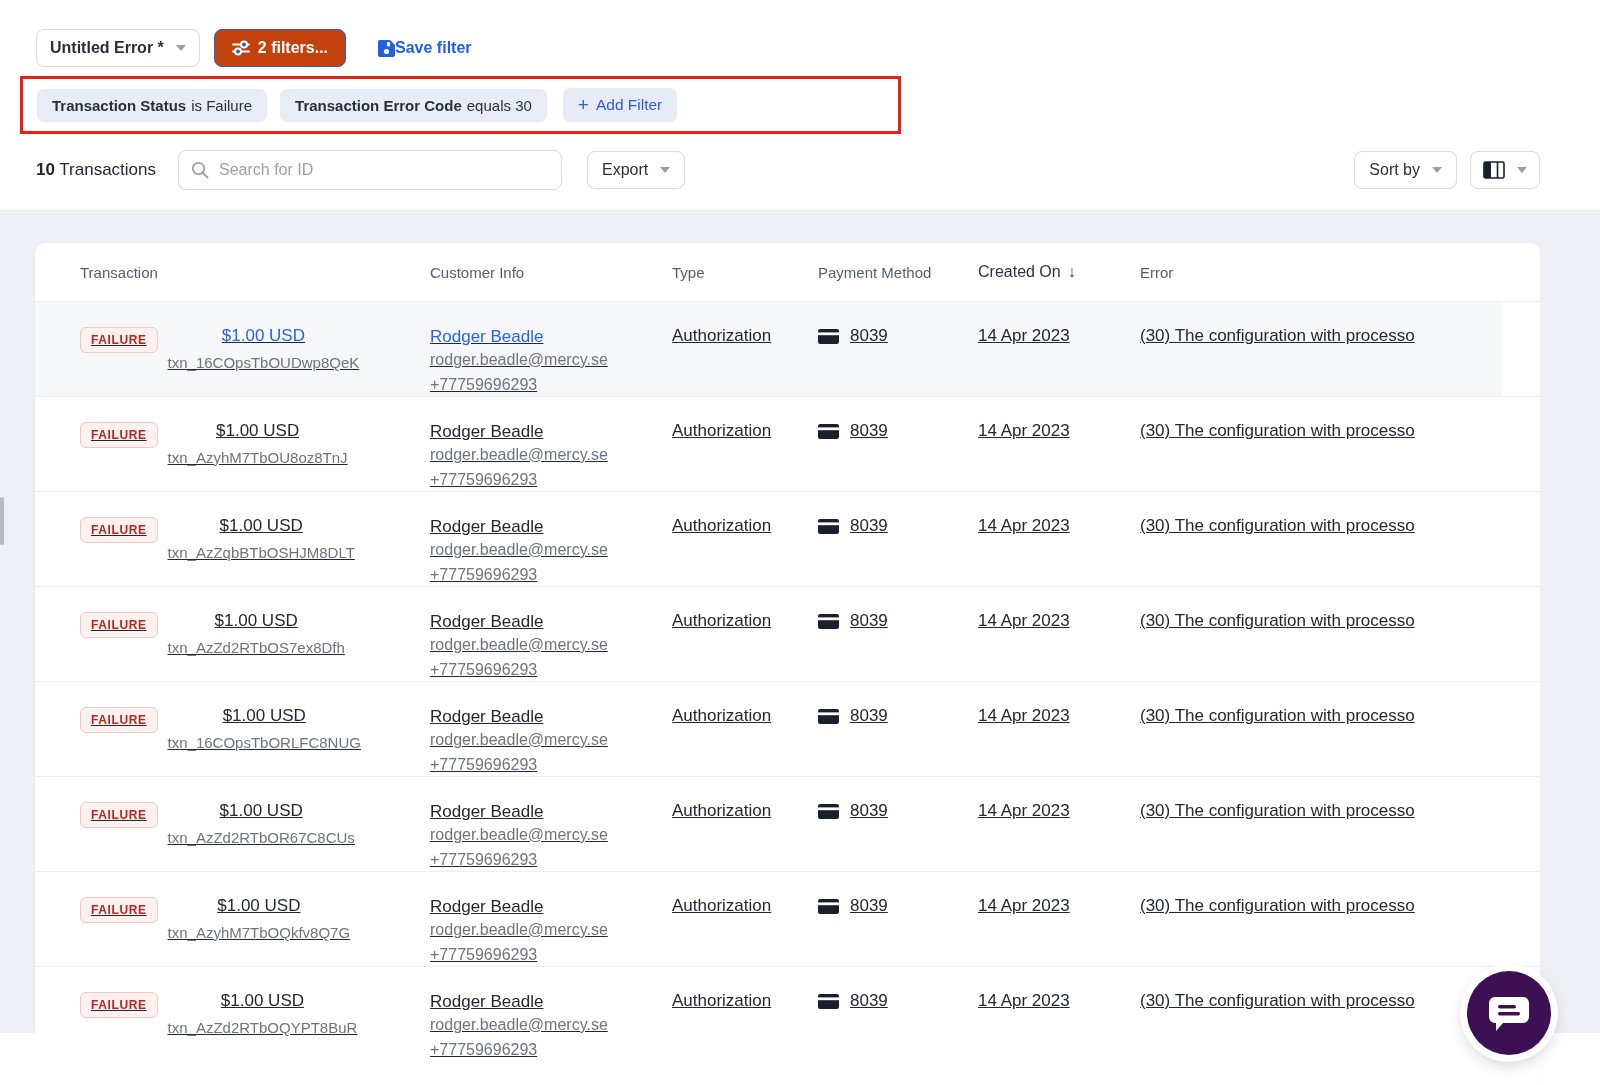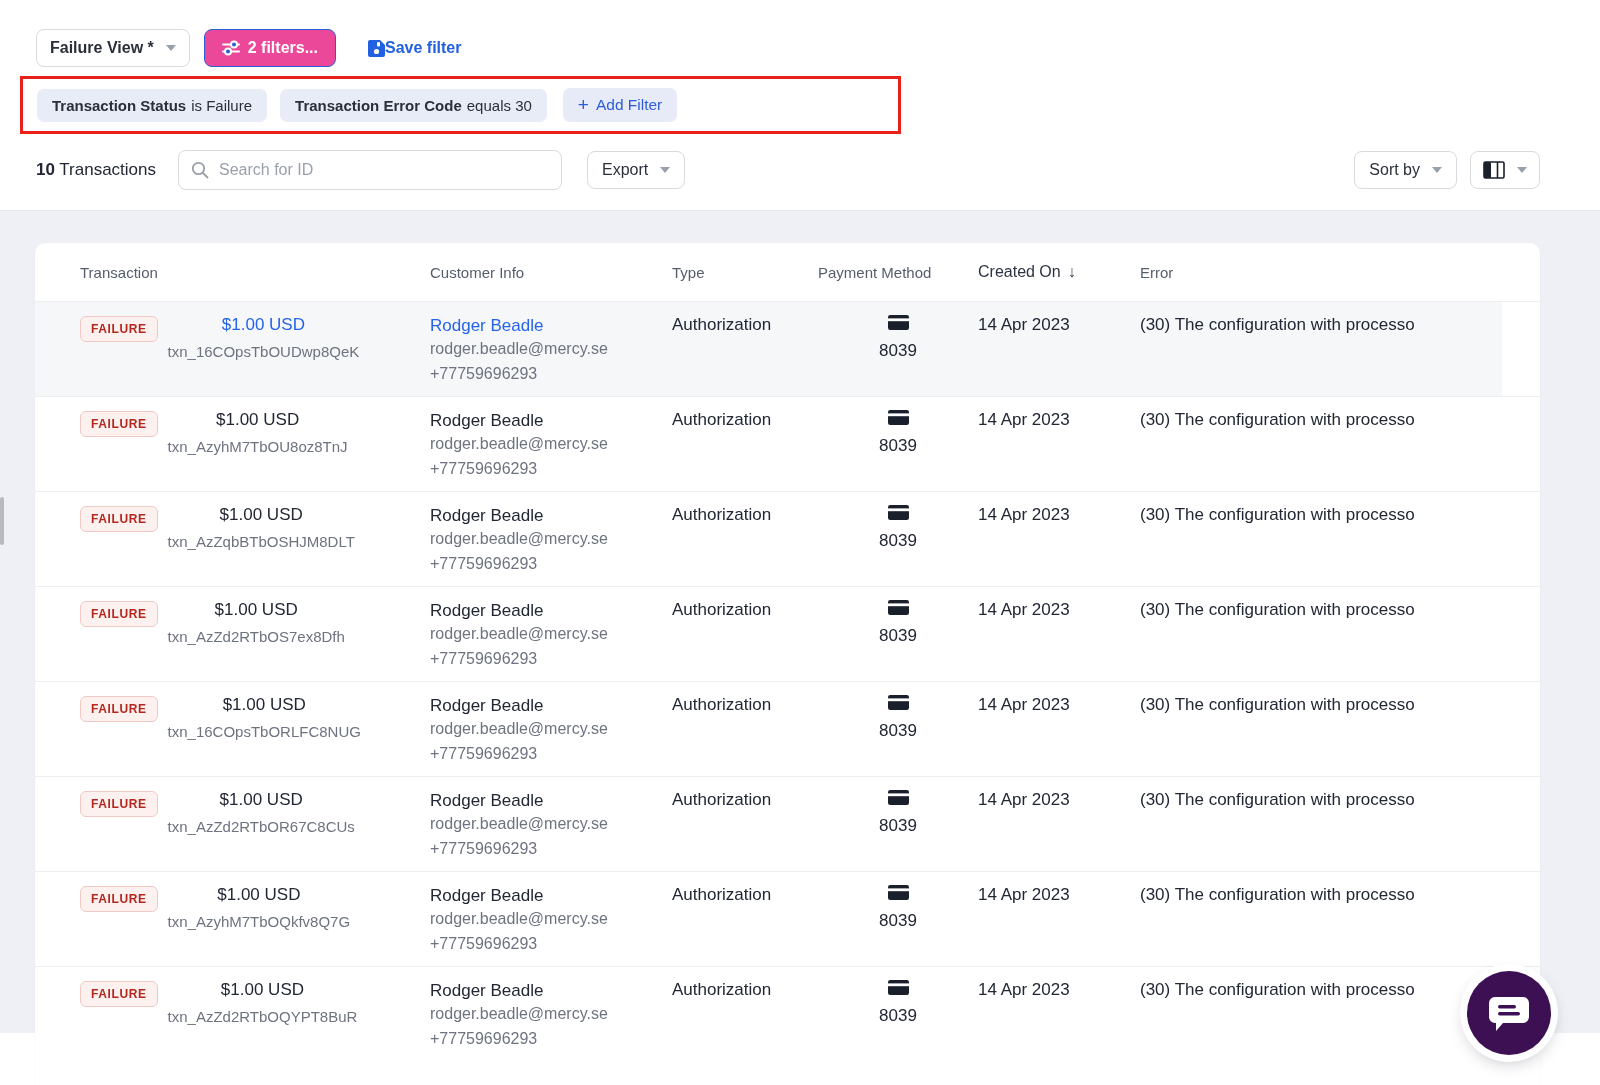--- a/index.html
+++ b/index.html
@@ -11,21 +11,21 @@
   }
   
   .topbar { background:#fff; border-bottom:1px solid #e6e7eb; padding:28px 60px 20px 0; }
   .toolbar-row { display:flex; align-items:center; gap:14px; margin-left:36px; height:40px; }
   .btn { display:inline-flex; align-items:center; gap:8px; border:1px solid #d8dade;
          background:#fff; border-radius:8px; font-family:inherit; font-size:16px;
          color:#2a2f3a; padding:9px 14px; cursor:pointer; }
   .view-btn { font-weight:600; padding:9px 13px; }
   .caret { width:0; height:0; border-left:5px solid transparent; border-right:5px solid transparent;
            border-top:6px solid #9aa0ab; margin-left:4px; }
-  .filters-btn { background:#ec4899; border:1px solid #2e5cd6; color:#fff; font-weight:600; padding:9px 17px; }
+  .filters-btn { background:#c2410c; border:1px solid #2e5cd6; color:#fff; font-weight:600; padding:9px 17px; }
   .link-btn { border:none; background:transparent; color:#2160e0; font-weight:600; font-size:16px;
               display:inline-flex; align-items:center; gap:0; cursor:pointer; margin-left:18px; }
   
   .filter-box { margin:8px 0 0 20px; width:881px; height:58px; border:3px solid #e8221a;
                 display:flex; align-items:center; gap:13px; padding-left:14px; }
   .chip { background:#e8ecf7; border-radius:7px; padding:8px 15px; font-size:15px; color:#2a2f3a;
           display:inline-flex; gap:5px; white-space:nowrap; cursor:pointer; }
   .chip b { font-weight:700; }
   .add-filter { background:#e7ebf8; border:none; border-radius:7px; padding:8px 15px;
                 color:#2e5cd6; font-family:inherit; font-size:15.5px; font-weight:500;
@@ -46,49 +46,49 @@
   .cols-btn { margin-left:13px; padding:9px 12px; }
   
   .main { background:#eef0f5; height:822px; padding:32px 60px 0 35px; position:relative; }
   .card { background:#fff; border-radius:10px 10px 0 0; width:1505px; min-height:843px;
           box-shadow:0 1px 2px rgba(20,24,40,.05); overflow:hidden; }
   .grid { display:grid; grid-template-columns:350px 242px 146px 160px 162px 1fr; padding-left:45px; }
   .thead { height:58px; align-items:center; }
   .th { font-size:15px; color:#565d6d; }
   .th-created { color:#2d3342; font-size:16px; display:flex; gap:7px; align-items:center; cursor:pointer; }
   .sort-arrow { font-size:16px; color:#3c4354; }
-  .tbody .trow { border-top:1px solid #eceef2; height:95px; padding-top:13px; align-items:start; cursor:pointer; }
+  .tbody .trow { border-top:1px solid #eceef2; height:95px; padding-top:24px; align-items:start; cursor:pointer;text-decoration:underline; }
   .trow.highlight { background:linear-gradient(90deg,#f6f7f9 0,#f6f7f9 1467px,#ffffff 1467px); }
   .cell { font-size:17px; color:#222734; }
   .cell-txn { display:flex; gap:10px; align-items:flex-start; }
   .badge { display:inline-block; font-size:12px; font-weight:700; letter-spacing:.6px;
            color:#b3271e; background:#fdf1f0; border:1px solid #f0c9c4; border-radius:6px;
            padding:5px 10px; margin-top:1px; }
   .amount { font-size:17px; color:#222734;text-align:center; }
   .txn-id { font-size:15px; color:#6e7380; margin-top:8px; }
   .highlight .amount, .highlight .cust-name { color:#2563eb; }
   .cust-name { font-size:17px; color:#222734; line-height:21px; }
   .cust-sub { font-size:16px; color:#6e7380; line-height:25px; }
-  .cell-payment { display:flex; align-items:center; gap:11px;flex-direction:column; }
+  .cell-payment { display:flex; align-items:center; gap:11px; }
   
   .scroll-thumb { position:absolute; left:0; top:497px; width:4px; height:48px;
                   background:#b8bac0; border-radius:2px; }
   .chat-fab { position:absolute; right:49px; bottom:30px; width:84px; height:84px; border-radius:50%;
               background:#3c1053; border:none; cursor:pointer;
               display:flex; align-items:center; justify-content:center;
               box-shadow:0 0 0 7px rgba(255,255,255,.95), 0 6px 18px rgba(20,10,40,.3); }
   svg { display:block; }
 </style>
 </head>
 <body>
 
 <div class="topbar">
   <div class="toolbar-row">
     <button class="btn view-btn">
-      <span>Failure View *</span>
+      <span>Untitled Error *</span>
       <span class="caret"></span>
     </button>
     <button class="btn filters-btn">
       <span>
         <svg width="18" height="16" viewBox="0 0 18 16">
             <g stroke="#fff" stroke-width="2" stroke-linecap="round">
               <line x1="1" y1="4.5" x2="17" y2="4.5"></line>
               <line x1="1" y1="11.5" x2="17" y2="11.5"></line>
             </g>
             <circle cx="12" cy="4.5" r="3" fill="#2e5cd6" stroke="#fff" stroke-width="2"></circle>

